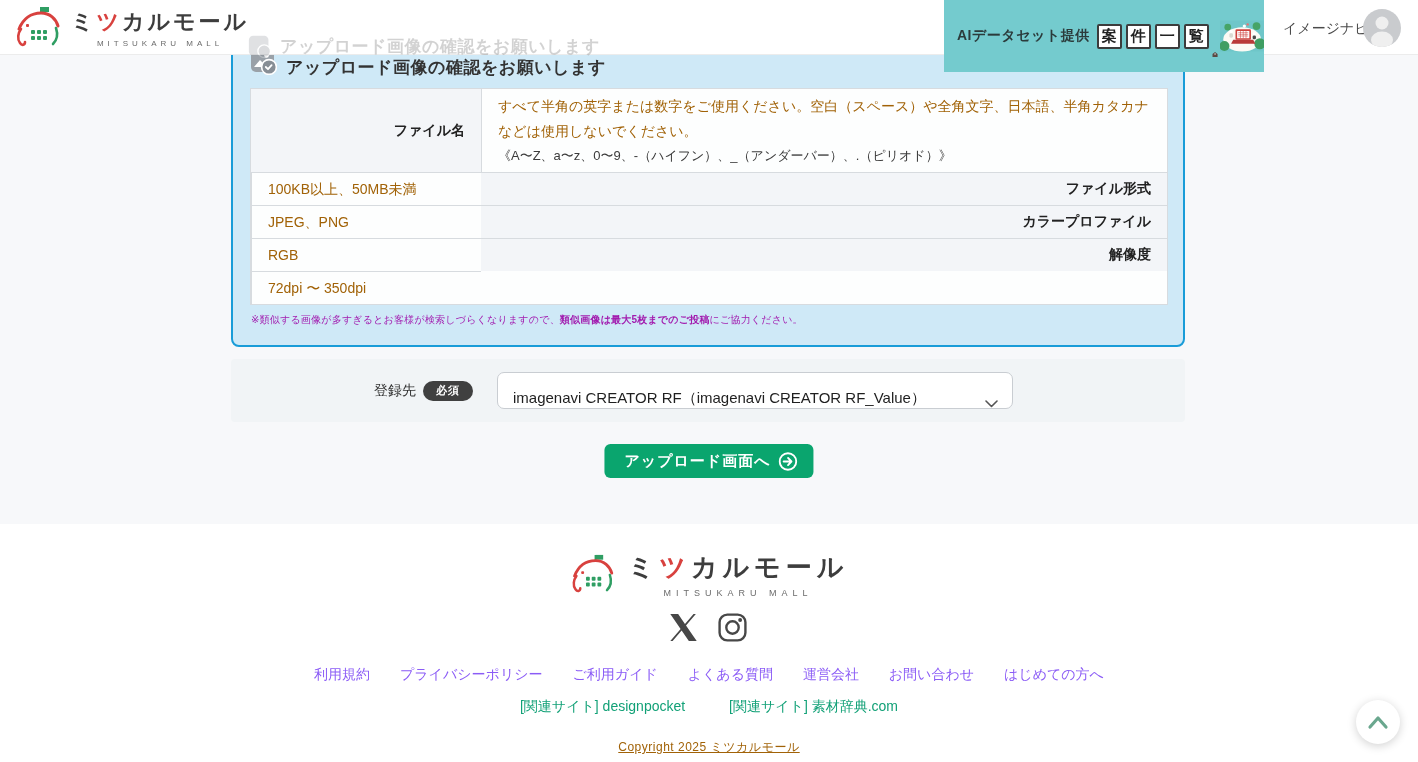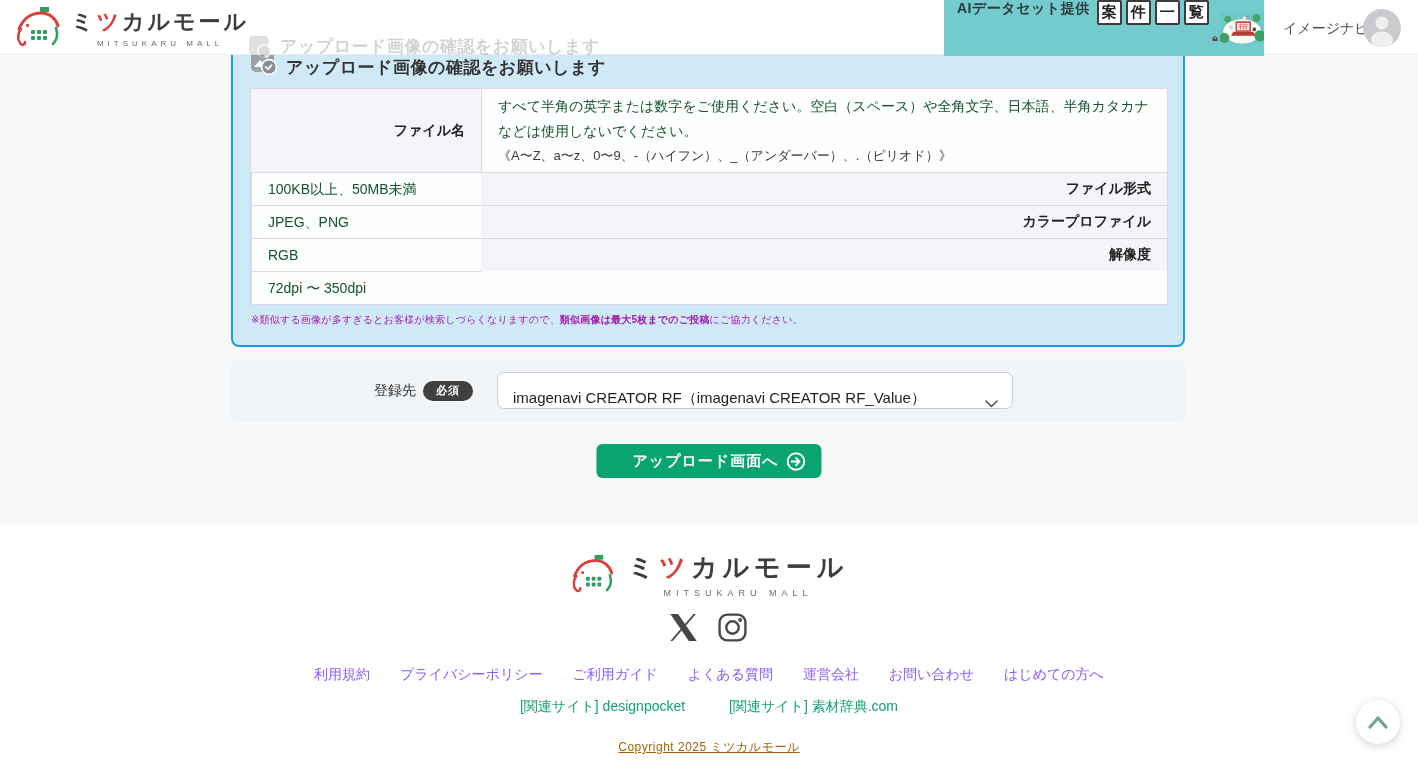--- a/index.html
+++ b/index.html
@@ -17,56 +17,56 @@
 
   .spec-table { position:absolute; left:17px; top:56px; width:918px;
     display:grid; grid-template-columns:230px 1fr; background:#fdfefe;
     border:1px solid #d7dbdf; font-size:14px; }
   .cell { border-top:1px solid #d7dbdf; display:flex; align-items:center; }
   .cell.first { border-top:none; }
   .th { background:#f3f5f8; justify-content:flex-end; padding:6px 16px; font-weight:bold; color:#222; text-align:right; }
   .td { background:#fdfefe; padding:5px 16px; border-left:1px solid #d7dbdf; flex-direction:column; align-items:flex-start; justify-content:center; }
   .row-tall { min-height:82px; }
   .row-std { height:33px; }
-  .td .val { line-height:25px; color:#14532d; }
+  .td .val { line-height:25px; color:#a16207; }
   .td .sub { font-size:13px; line-height:23px; color:#3b3b3b; }
 
   .similar-note { position:absolute; left:18px; top:281px; font-size:10px; color:#a21caf; letter-spacing:.2px; }
   .similar-note b { font-weight:bold; }
 
   
   .register { position:absolute; left:231px; top:359px; width:954px; height:63px;
     background:#f1f4f6; border-radius:4px; display:flex; align-items:center; padding-left:143px; z-index:4; }
   .register-label { font-size:14px; color:#333; }
   .required-badge { margin-left:7px; background:#404040; color:#fff; font-size:11px; font-weight:bold;
     border-radius:10px; padding:2px 13px 3px; letter-spacing:1px; }
   .select-box { margin-left:24px; width:516px; height:37px; background:#fff; border:1px solid #c9cdd2;
     border-radius:7px; display:flex; align-items:flex-end; justify-content:space-between;
     padding:0 14px 0 15px; font-size:15px; color:#1f1f1f; cursor:pointer; }
 
   
   .submit-btn { position:absolute; left:50%; top:444px; transform:translateX(-50%);
-    height:34px; padding:0 16px 0 36px; background:#0aa56e; border:none; border-radius:6px;
+    height:34px; padding:0 16px 0 20px; background:#0aa56e; border:none; border-radius:6px;
     color:#fff; font-size:15px; font-weight:bold; letter-spacing:1px;
     display:flex; align-items:center; gap:8px; cursor:pointer; z-index:4;
     font-family:"Liberation Sans","DejaVu Sans",sans-serif; }
 
   
   .header { position:absolute; top:0; left:0; width:1418px; height:55px; background:#fff;
     border-bottom:1px solid #ececec; z-index:20; }
   .logo { position:absolute; left:14px; top:5px; display:flex; align-items:center; gap:9px; cursor:pointer; }
   .logo-text .t1 { font-size:22px; font-weight:bold; color:#3d3d3d; letter-spacing:3px; white-space:nowrap; }
   .logo-text .t1 .accent { color:#d8413e; }
   .logo-text .t2 { font-size:8px; color:#6b6b6b; letter-spacing:4px; text-align:center; margin-top:2px; }
   .ghost-title { position:absolute; left:248px; top:35px; display:flex; align-items:center; gap:9px;
     opacity:.26; z-index:21; pointer-events:none; }
   .ghost-title .ttl { font-size:17px; font-weight:bold; color:#555; letter-spacing:.5px; }
 
-  .banner { position:absolute; left:944px; top:0; width:320px; height:56px; background:#74cbce;
-    display:flex; align-items:flex-start; cursor:pointer; overflow:hidden; }
+  .banner { position:absolute; left:944px; top:0; width:320px; height:72px; background:#74cbce;
+    display:flex; align-items:center; cursor:pointer; overflow:hidden; }
   .banner-label { font-size:14px; font-weight:bold; color:#2b3b3b; margin-left:13px; letter-spacing:.5px; white-space:nowrap; }
   .banner-boxes { display:flex; gap:4px; margin-left:7px; }
   .banner-box { width:25px; height:25px; background:#fff; border:2px solid #3c3c3c; border-radius:2px;
     font-size:15px; font-weight:bold; color:#222; display:flex; align-items:center; justify-content:center; }
   .tag-icon { width:11px; height:11px; margin-left:3px; align-self:flex-end; margin-bottom:12px; }
   .banner-illust { margin-left:2px; height:56px; }
 
   .user-name { position:absolute; left:1283px; top:20px; font-size:14px; color:#4a4a4a; z-index:21; }
   .avatar { position:absolute; left:1363px; top:9px; width:38px; height:38px; border-radius:50%;
     background:#c9cbce; z-index:21; cursor:pointer; overflow:hidden; }

